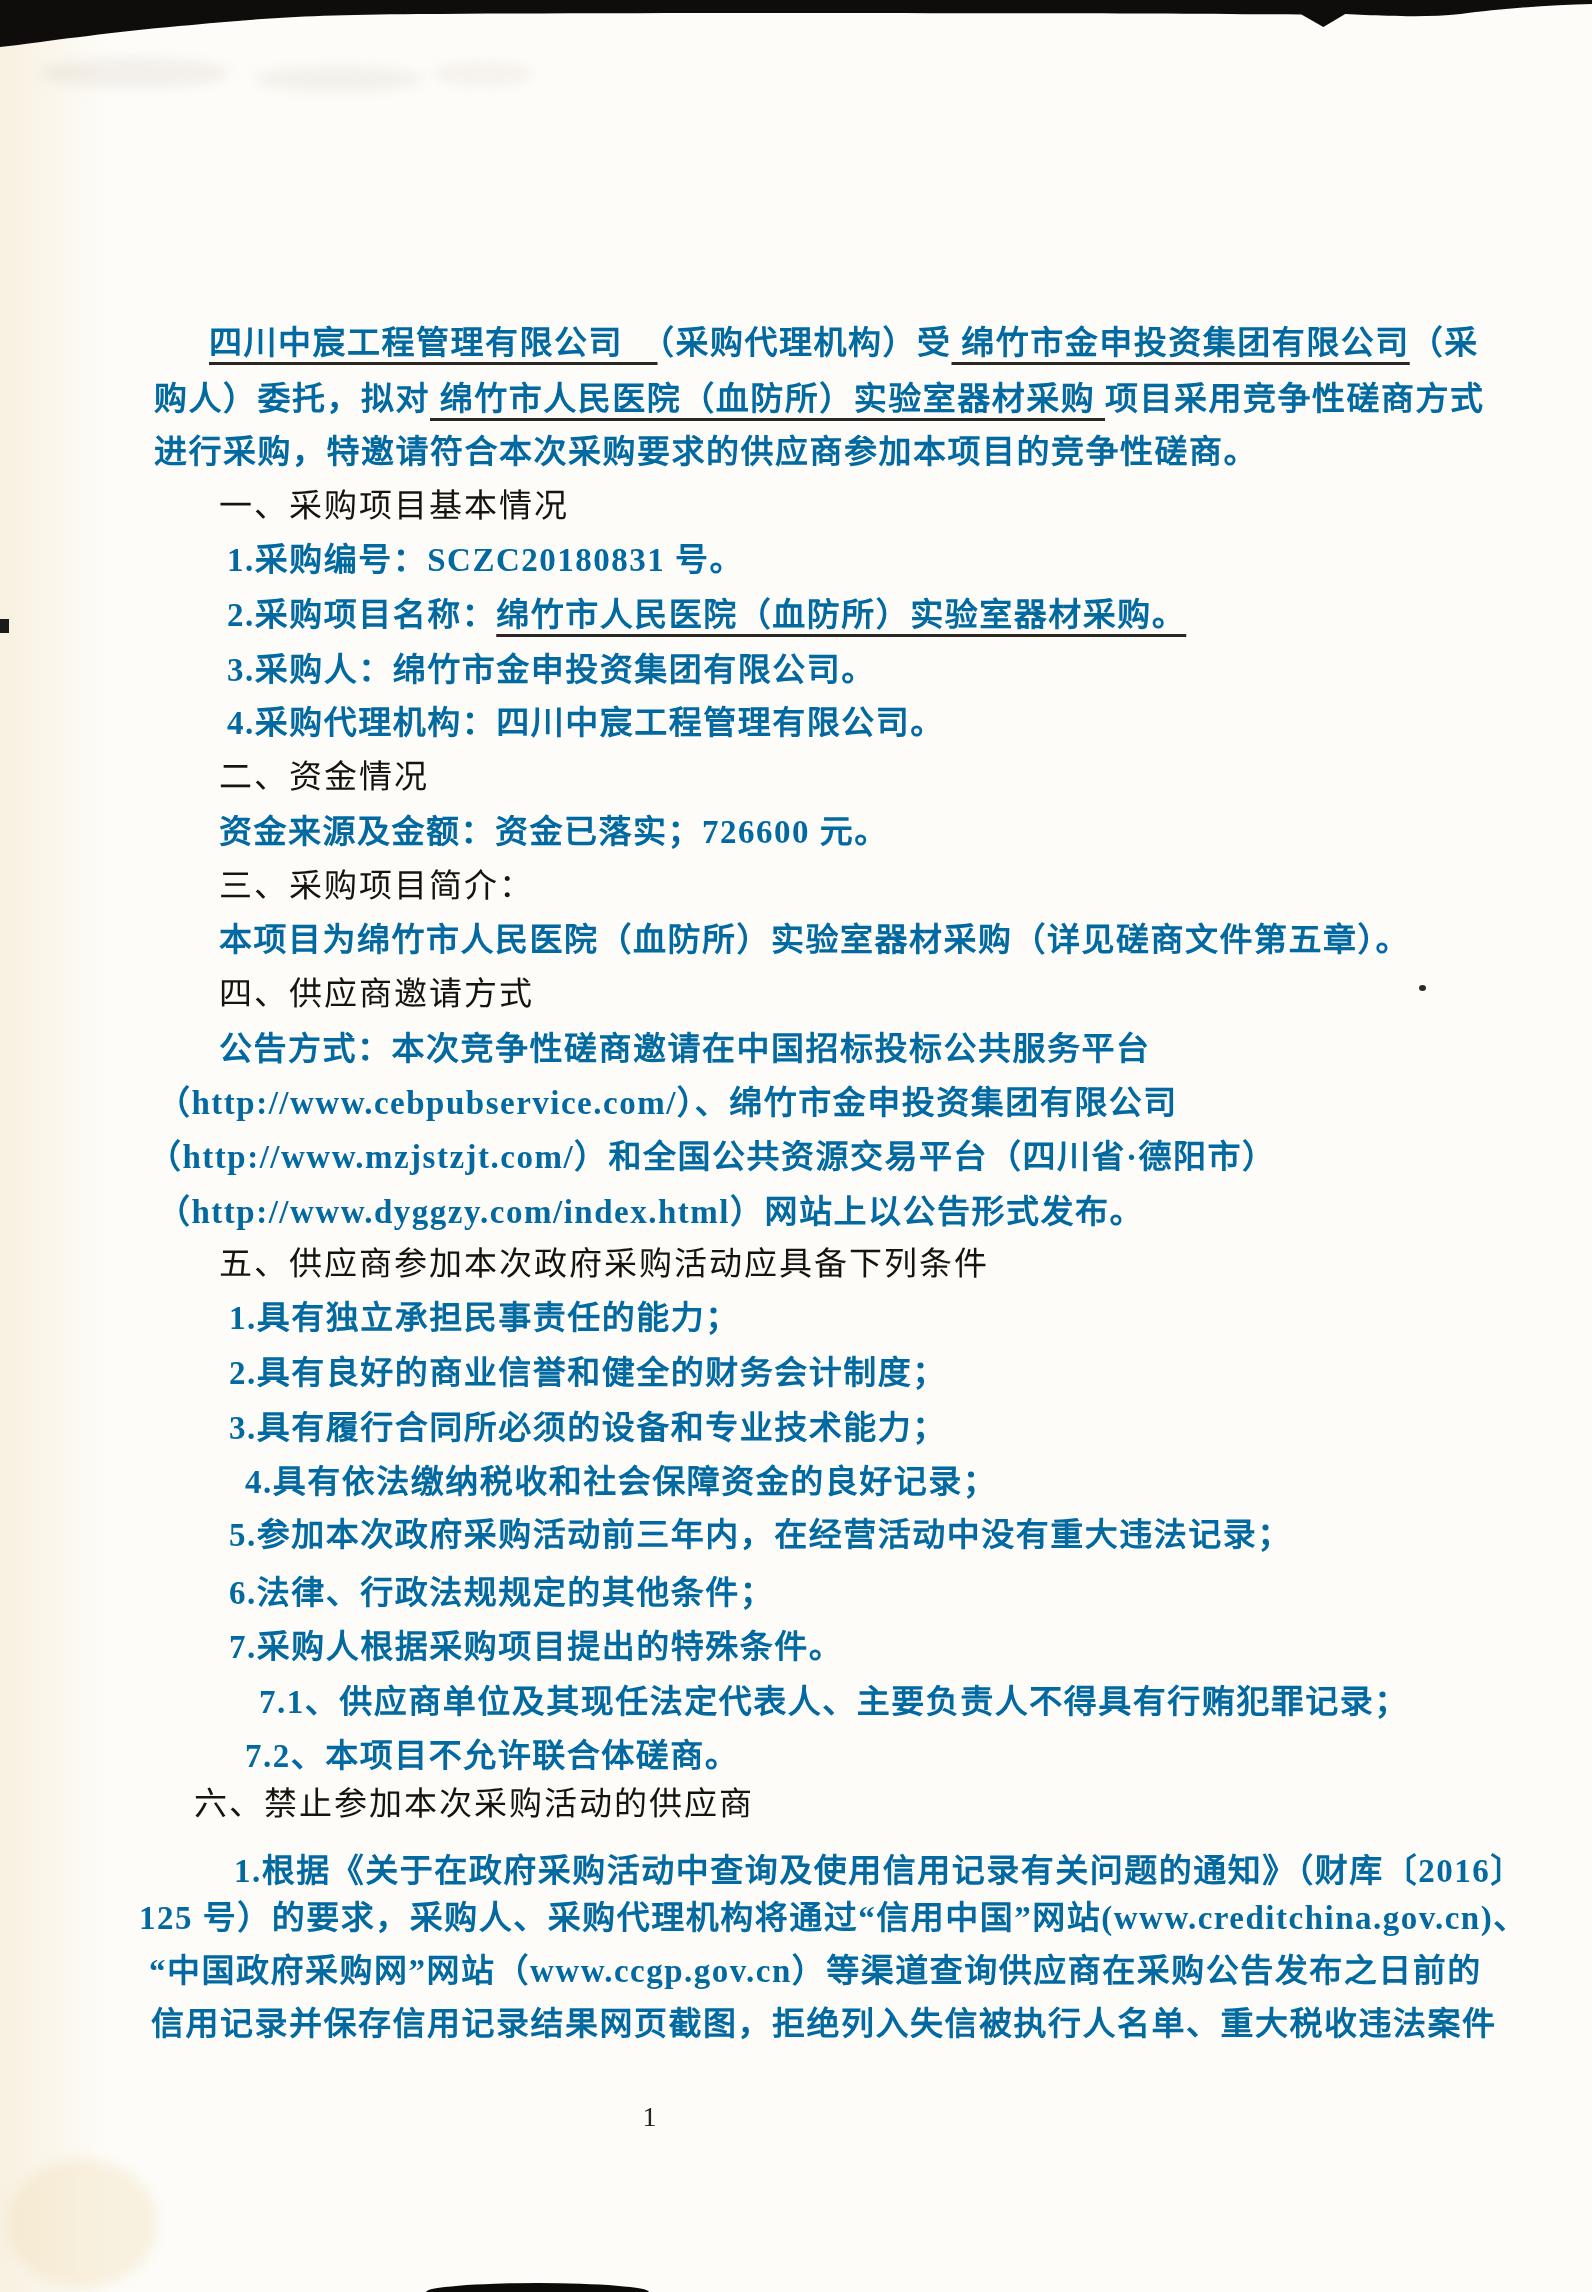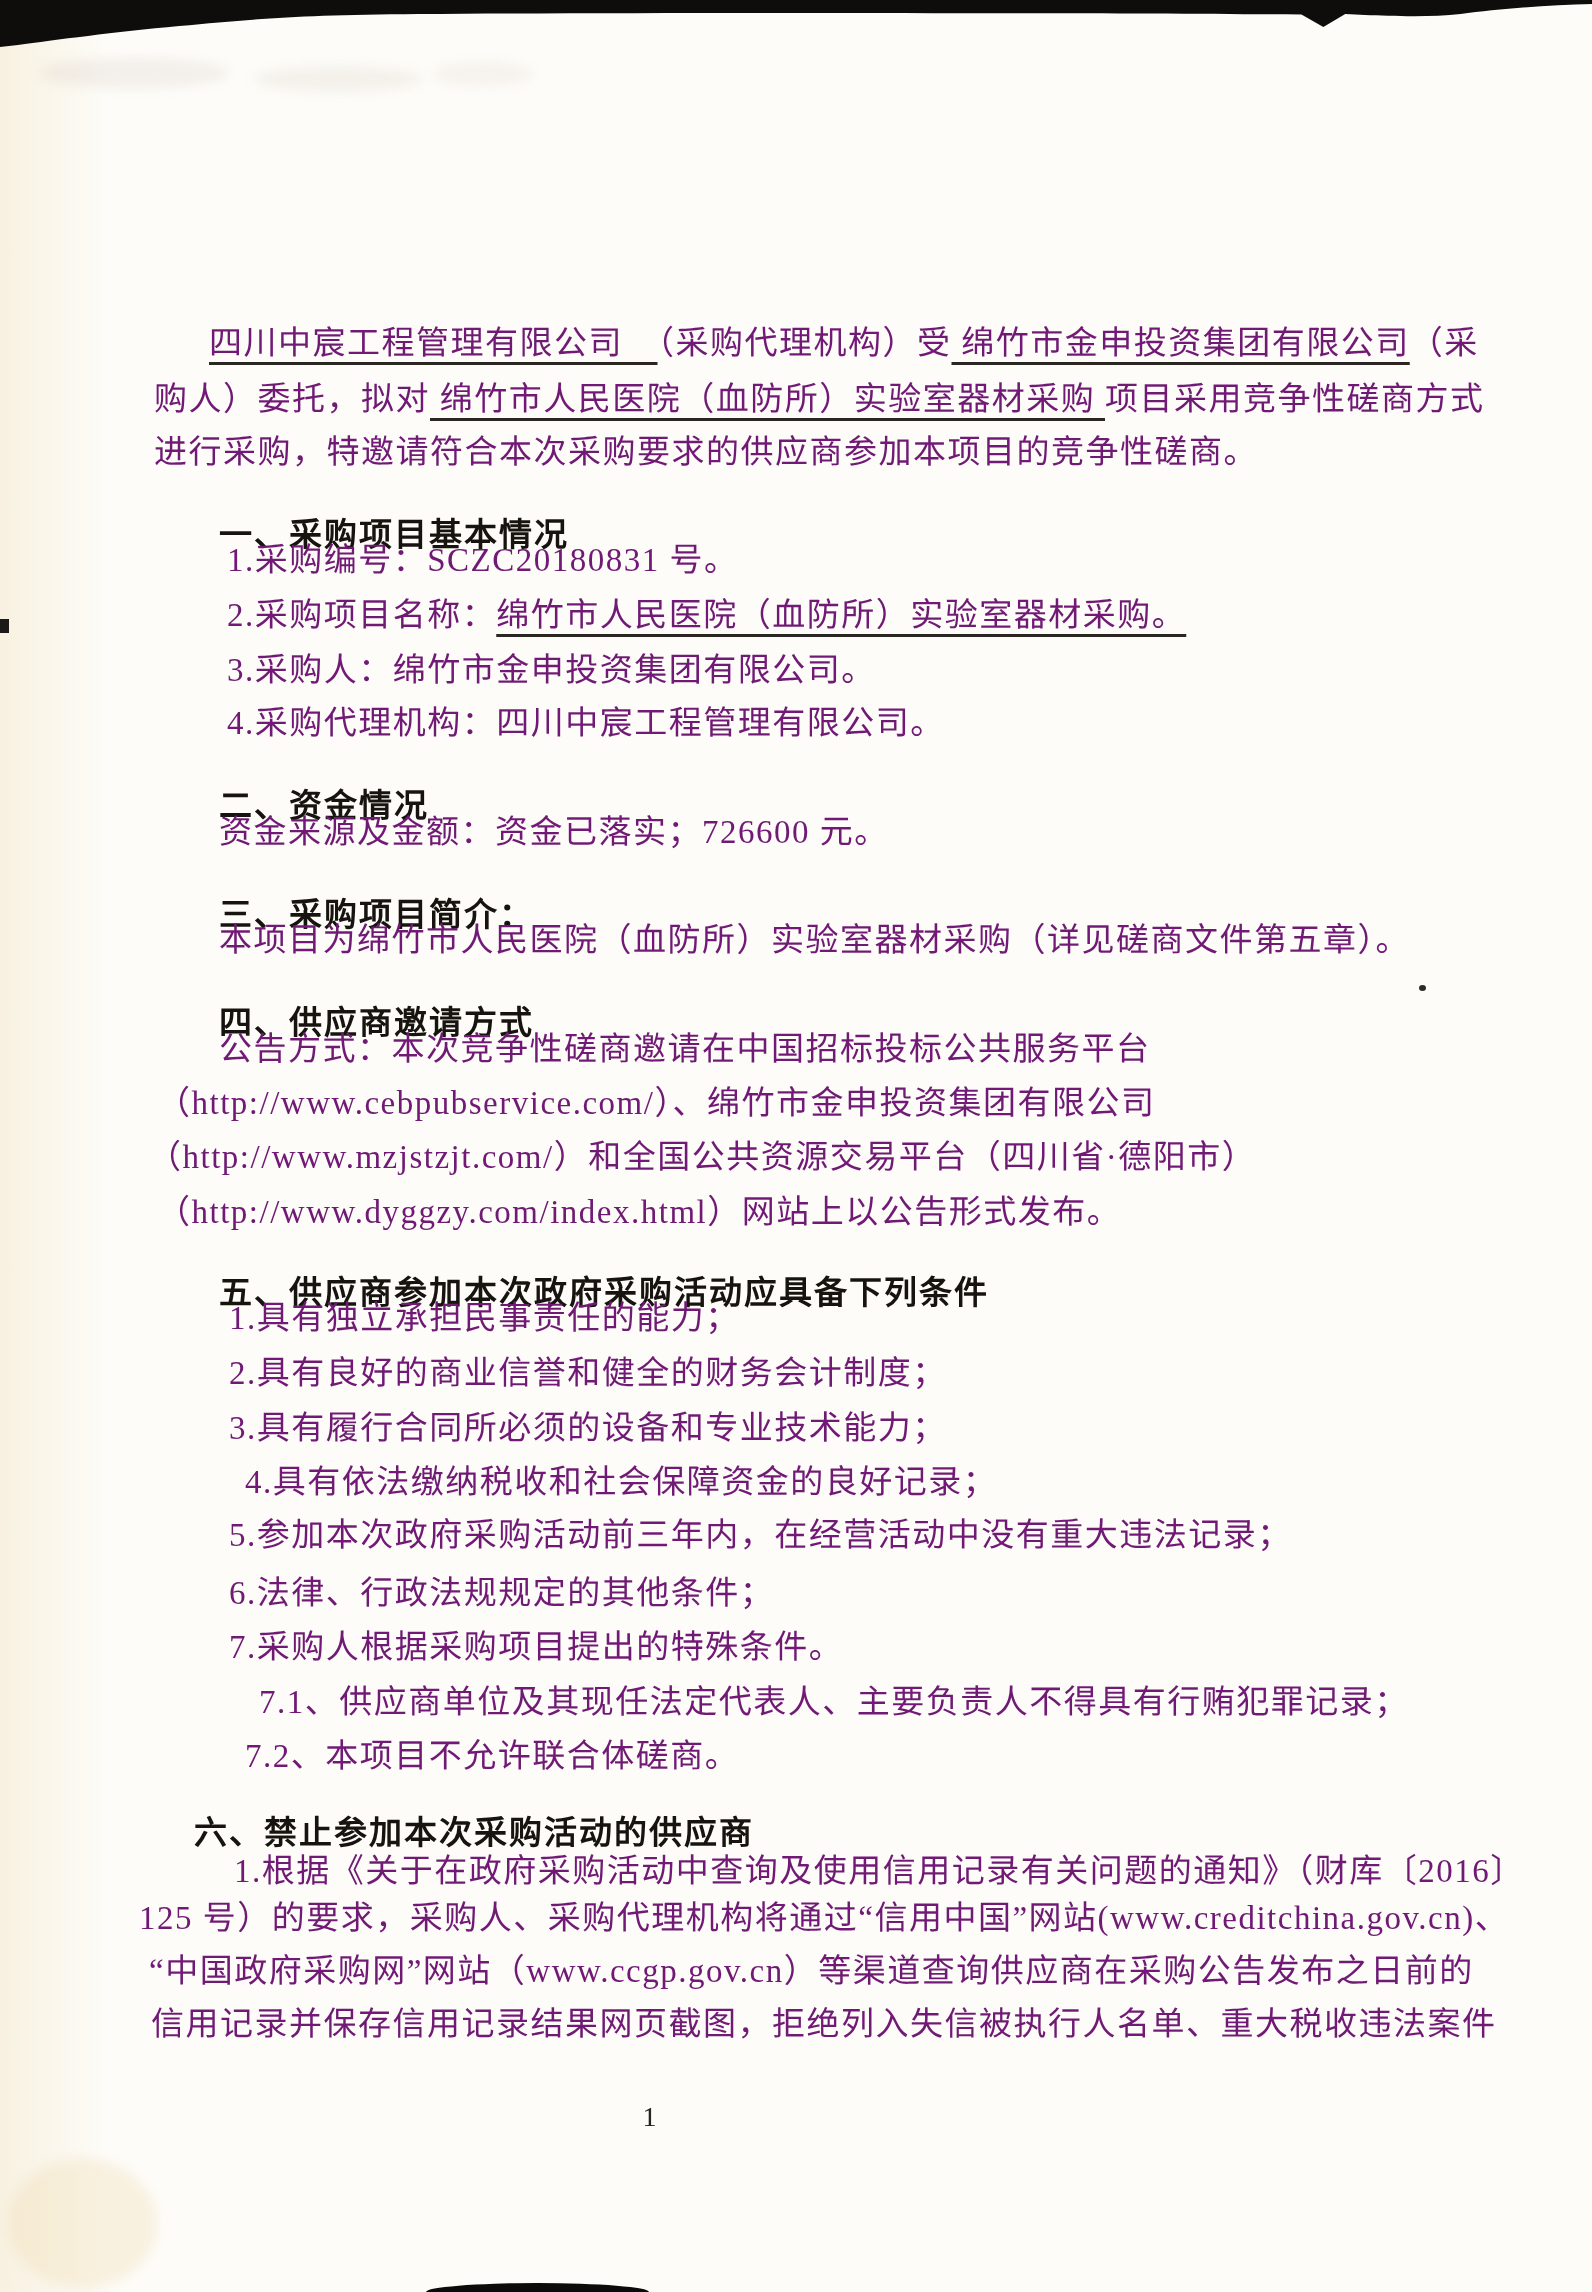--- a/index.html
+++ b/index.html
@@ -40,23 +40,24 @@
     font-size:50px;font-weight:bold;
     letter-spacing:2px;
     color:#17140f;
   }
   .line{
     position:absolute;
     font-size:33px;
     letter-spacing:1.5px;
     white-space:pre;
     line-height:1.15;
-    color:#701a75;
+    color:#0369a1;
+    font-weight:bold;
   }
-  .line.bold{font-weight:bold;color:#17140f;letter-spacing:2px;margin-top:29px;}
+  .line.bold{font-weight:normal;color:#17140f;letter-spacing:2px;}
   .u{
     text-decoration:underline;
     text-decoration-thickness:2.5px;
     text-decoration-color:#2b2722;
     text-underline-offset:8px;
   }
   .page-num{
     position:absolute;left:595px;top:2101px;width:109px;
     text-align:center;font-size:28px;color:#262422;
   }

